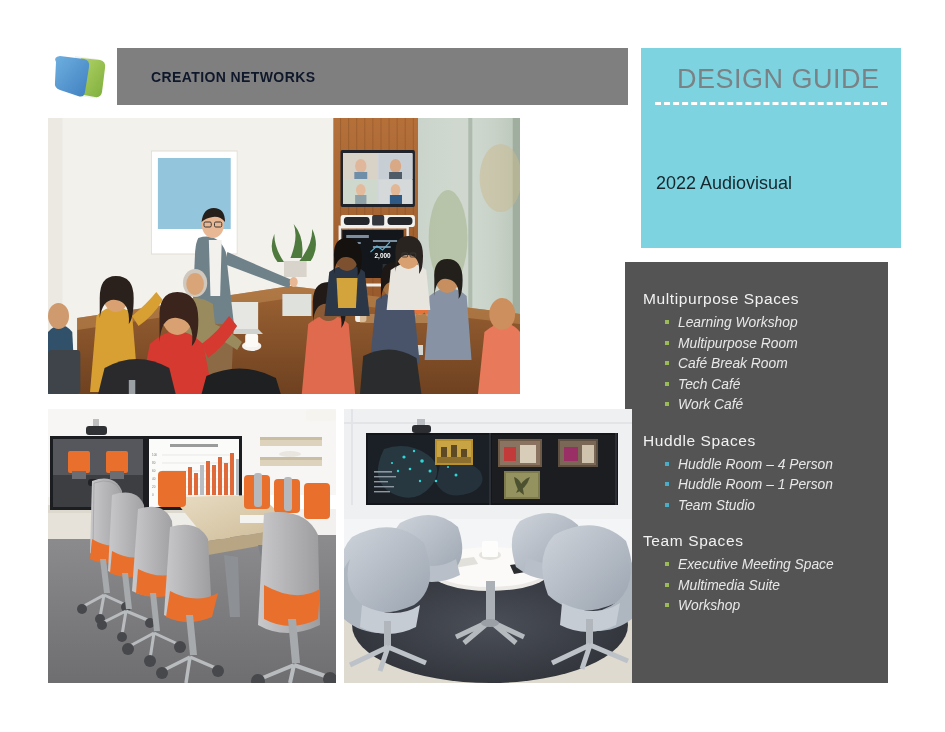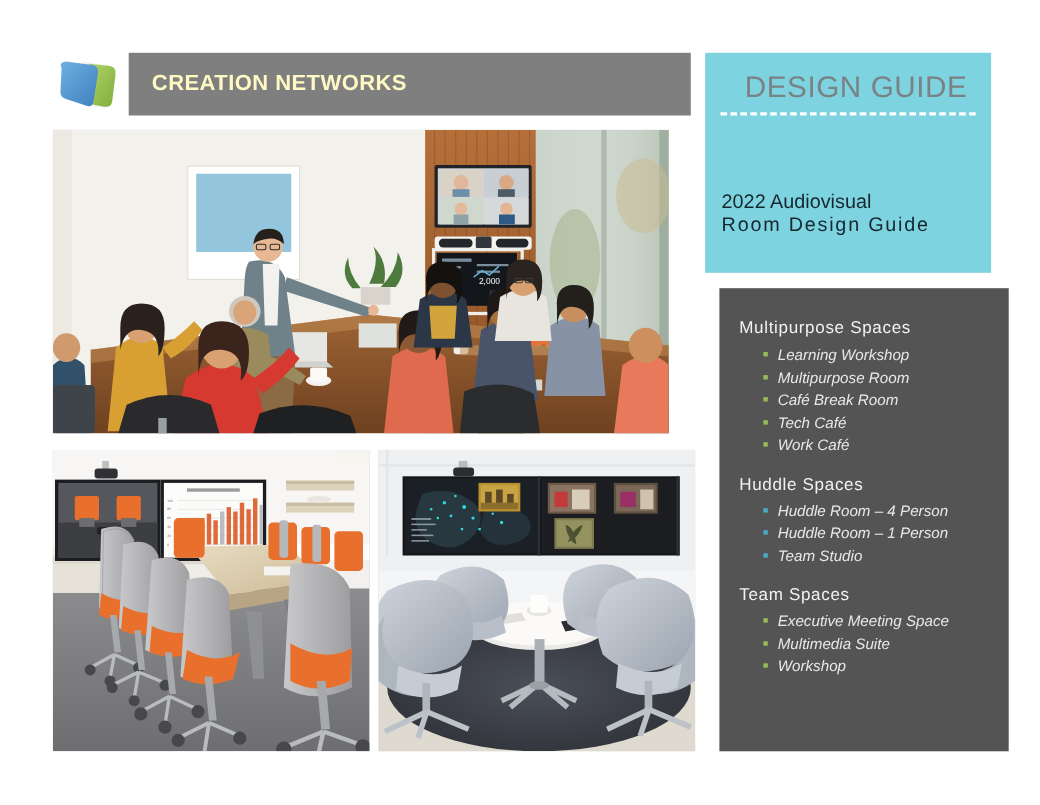--- a/index.html
+++ b/index.html
@@ -16,22 +16,22 @@
     position: absolute; left: 48px; top: 52px;
     width: 62px; height: 50px;
   }
   .header-bar {
     position: absolute; left: 117px; top: 48px;
     width: 511px; height: 57px;
     background: #7f7f7f;
     display: flex; align-items: center;
   }
   .header-title {
-    color: #fef9c3; font-size: 20px; font-weight: bold;
-    letter-spacing: 0.4px; padding-left: 21px;
+    color: #0f172a; font-size: 14px; font-weight: bold;
+    letter-spacing: 0.4px; padding-left: 34px;
   }
 
   
   .guide-card {
     position: absolute; left: 641px; top: 48px;
     width: 260px; height: 200px;
     background: #7ed3e0;
   }
   .guide-title {
     position: absolute; left: 36px; top: 16px;
@@ -43,21 +43,21 @@
     border-top: 3px dashed #ffffff;
   }
   .guide-sub {
     position: absolute; left: 15px; top: 125px;
     color: #16272e; font-size: 18px; line-height: 21px;
   }
   .guide-sub .line2 { letter-spacing: 1.6px; }
 
   
   .spaces-panel {
-    position: absolute; left: 654px; top: 262px;
+    position: absolute; left: 625px; top: 262px;
     width: 263px; height: 421px;
     background: #545454;
     padding: 28px 0 0 18px;
   }
   .group { margin-bottom: 16px; }
   .group-title {
     color: #f2f2f2; font-size: 15.5px; letter-spacing: 0.6px;
     margin-bottom: 5px;
   }
   .group ul { list-style: none; text-align: center; }
@@ -68,21 +68,21 @@
   }
   .bullet {
     width: 4px; height: 4px; flex: 0 0 4px;
     margin-right: 9px; position: relative; top: -3px;
   }
   .b-green { background: #9bbb59; }
   .b-blue  { background: #4bacc6; }
 
   
   .photo { position: absolute; overflow: hidden; background: #d8d8d8; }
-  .p-top    { left: 48px; top: 118px; width: 560px; height: 276px; }
+  .p-top    { left: 48px; top: 118px; width: 472px; height: 276px; font-weight: bold; }
   .p-bl     { left: 48px; top: 409px; width: 288px; height: 274px; }
   .p-br     { left: 344px; top: 409px; width: 288px; height: 274px; }
   .photo svg { display: block; width: 100%; height: 100%; }
 </style>
 </head>
 <body>
 
 <div class="slide">
 
   <div class="logo">
@@ -105,21 +105,20 @@
 
   <div class="header-bar">
     <span class="header-title">CREATION NETWORKS</span>
   </div>
 
   <div class="guide-card">
     <div class="guide-title">DESIGN GUIDE</div>
     <div class="guide-rule"></div>
     <div class="guide-sub">
       <div class="line1">2022 Audiovisual</div>
-      <div class="line2">Room Design Guide</div>
     </div>
   </div>
 
   <div class="spaces-panel">
 
     <div class="group">
       <div class="group-title">Multipurpose Spaces</div>
       <ul>
         <li>
             <span class="bullet b-green"></span>

